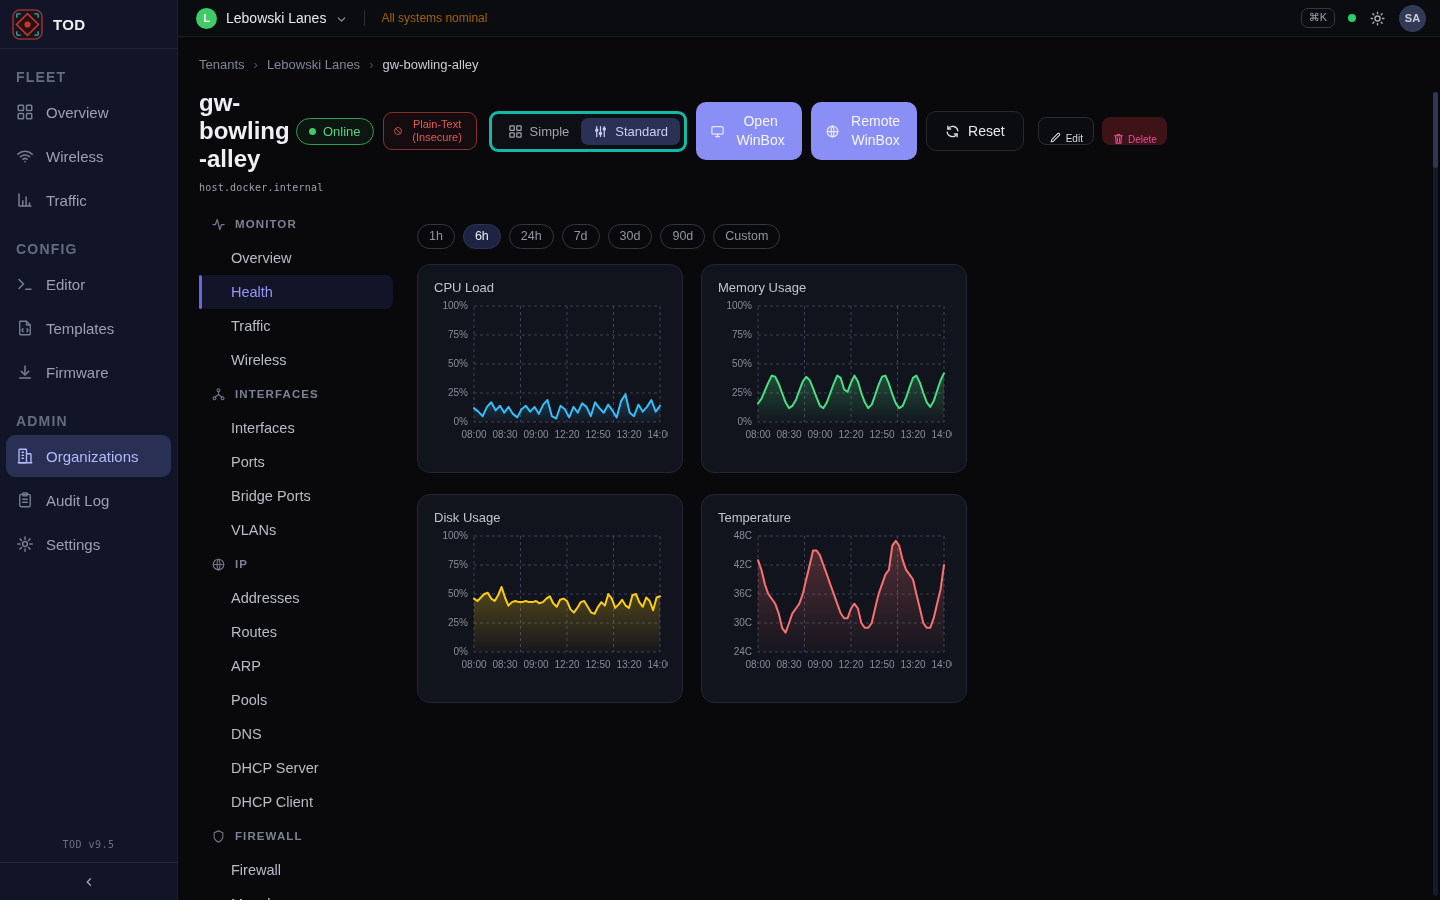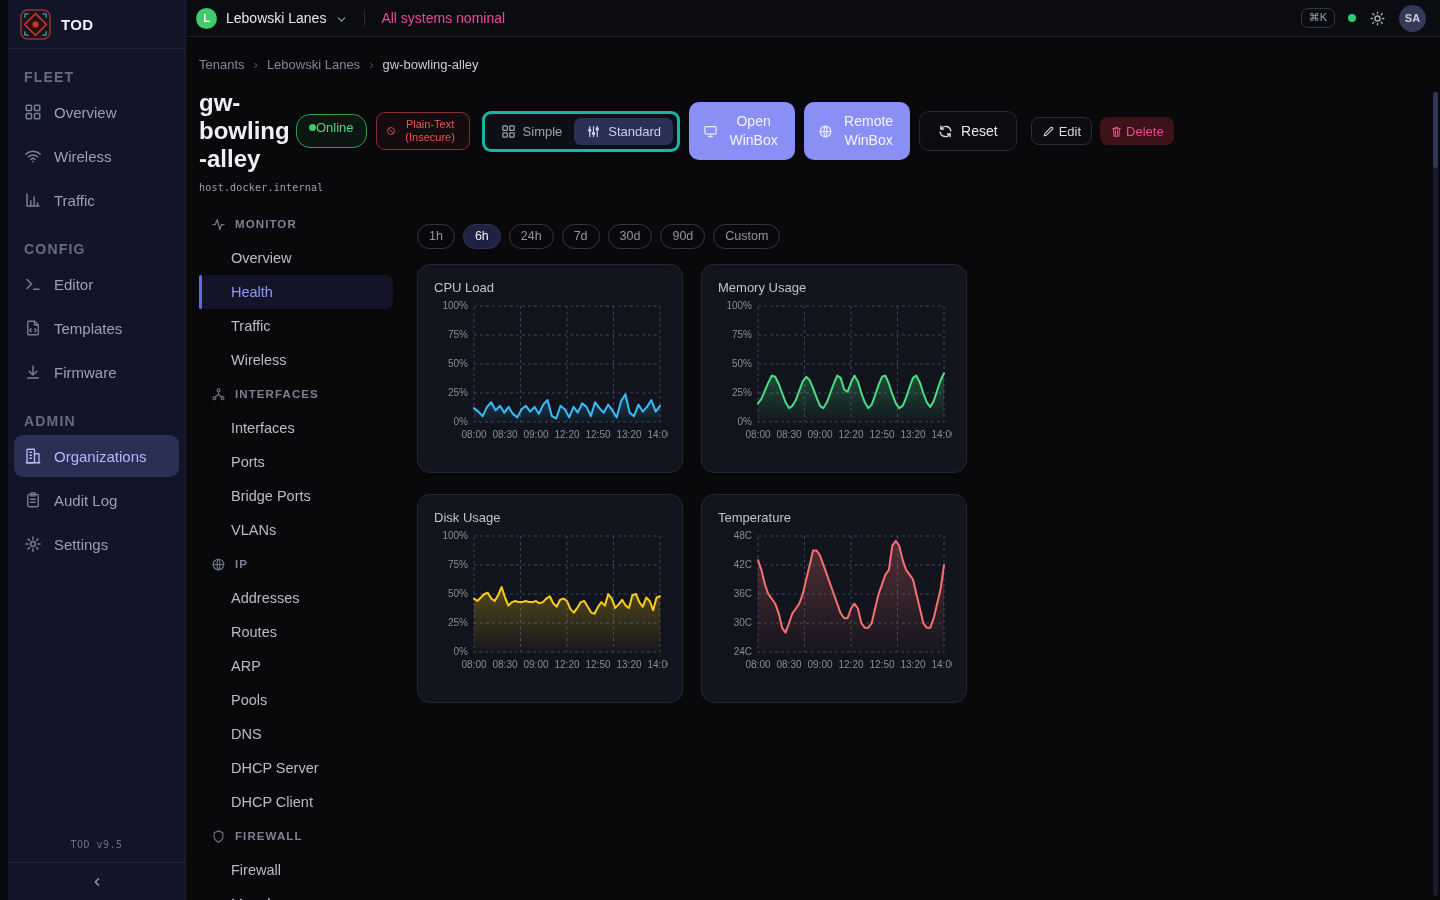--- a/index.html
+++ b/index.html
@@ -1,21 +1,21 @@
 <!DOCTYPE html>
 <html><head>
 <meta charset="utf-8">
 <style>
   * { margin:0; padding:0; box-sizing:border-box; }
   html,body { width:1440px; height:900px; overflow:hidden; background:#0a0b0f;
     font-family:"Liberation Sans", sans-serif; color:#d7d9e0; }
   .mono { font-family:"DejaVu Sans Mono", monospace; }
 
   
-  .sidebar { position:absolute; left:8px; top:0; width:178px; height:900px;
+  .sidebar { position:absolute; left:0; top:0; width:178px; height:900px;
     background:#111527; border-right:1px solid rgba(255,255,255,.05); z-index:5; }
   .logo-row { height:49px; display:flex; align-items:center; gap:10px; padding:0 12px;
     border-bottom:1px solid rgba(255,255,255,.06); }
   .logo-badge { width:31px; height:31px; border-radius:7px; flex:0 0 auto; }
   .logo-text { font-size:15px; font-weight:700; color:#f0f1f5; letter-spacing:.3px; }
   .side-section-label { margin:20px 0 6px; padding:0 16px; font-size:14px; font-weight:600;
     letter-spacing:1.2px; color:#656b80; }
   .side-item { height:42px; margin:2px 6px; padding:0 10px; display:flex; align-items:center;
     gap:12px; border-radius:9px; color:#9ba0b0; font-size:15px; cursor:pointer; }
   .side-item .icn { width:18px; height:18px; color:#787e92; display:flex; }
@@ -30,42 +30,42 @@
 
   
   .topbar { position:absolute; left:178px; right:0; top:0; height:37px; background:#0b0c10;
     border-bottom:1px solid #1b1d26; display:flex; align-items:center; padding:0 14px 0 18px; }
   .tenant-btn { display:flex; align-items:center; gap:9px; cursor:pointer; }
   .tenant-avatar { width:21px; height:21px; border-radius:50%; background:#3ecb68; color:#fff;
     font-size:11px; font-weight:700; display:flex; align-items:center; justify-content:center; }
   .tenant-name { font-size:14px; color:#e6e7ec; }
   .tenant-btn .icn { width:13px; height:13px; color:#8b8fa0; }
   .topbar-divider { width:1px; height:16px; background:#2a2d38; margin:0 16px; }
-  .status-text { font-size:14px; color:#ec4899; }
+  .status-text { font-size:12px; color:#a16207; }
   .topbar-right { margin-left:auto; display:flex; align-items:center; gap:13px; }
   .kbd-badge { border:1px solid #34374203; border:1px solid #343743; border-radius:7px; padding:2px 7px 3px;
     font-size:11px; color:#9aa0ad; cursor:pointer; }
   .health-dot { width:8px; height:8px; border-radius:50%; background:#2ad06e; }
   .theme-toggle { width:17px; height:17px; color:#a6aab6; cursor:pointer; display:flex; }
   .user-avatar { width:27px; height:27px; border-radius:50%; background:#333a57; color:#c9cdde;
     font-size:11px; font-weight:600; display:flex; align-items:center; justify-content:center; cursor:pointer; }
 
   
   .main { position:absolute; left:178px; right:0; top:37px; bottom:0; background:#09090c;
     overflow:hidden; padding:20px 0 0 21px; }
   .breadcrumb { display:flex; align-items:center; gap:9px; font-size:13px; color:#80859а; color:#80859a; }
   .breadcrumb .crumb { cursor:pointer; }
   .breadcrumb .crumb.current { color:#c9ccd5; cursor:default; }
   .crumb-sep { color:#4b505e; font-size:13px; }
 
   .page-header { display:flex; align-items:center; margin-top:17px; }
   .title-wrap { width:97px; flex:0 0 auto; }
   .page-title { font-size:24px; line-height:28px; font-weight:600; color:#eef0f4; overflow-wrap:break-word; }
-  .badge-online { display:flex; align-items:center; border:1px solid #2e9e55;
-    background:rgba(42,150,78,.10); color:#5bd07d; border-radius:14px; padding:5px 12px 12px;
+  .badge-online { display:flex; align-items:center; gap:7px; border:1px solid #2e9e55;
+    background:rgba(42,150,78,.10); color:#5bd07d; border-radius:14px; padding:5px 12px 5px;
     font-size:13px; flex:0 0 auto; cursor:default; }
   .dot-green { width:7px; height:7px; border-radius:50%; background:#3ecb68; }
   .badge-insecure { display:flex; align-items:center; gap:5px; border:1px solid #83302f;
     background:rgba(160,45,45,.08); color:#e25b57; border-radius:9px; padding:5px 9px;
     font-size:11px; line-height:13px; width:94px; text-align:center; margin-left:9px; flex:0 0 auto; }
   .badge-insecure .icn { width:10px; height:10px; flex:0 0 auto; color:#b14a48; }
   .segmented { display:flex; align-items:center; background:#0e0f14; border:3px solid #14b8a6;
     border-radius:9px; padding:4px; margin-left:12px; flex:0 0 auto; }
   .seg-btn { display:flex; align-items:center; gap:7px; font-size:13px; color:#9fa3ae;
     padding:6px 12px; border-radius:7px; cursor:pointer; background:transparent; border:none;
@@ -75,21 +75,21 @@
   .btn { display:flex; align-items:center; justify-content:center; gap:8px; border:none; cursor:pointer;
     font-family:inherit; border-radius:10px; }
   .btn .icn { flex:0 0 auto; }
   .btn-primary { width:106px; height:58px; background:#8a8ff5; color:#f4f5ff; font-size:14px;
     line-height:19px; margin-left:9px; }
   .btn-primary .icn { width:15px; height:15px; color:#e7e9ff; }
   .btn-primary .lbl { width:56px; text-align:center; }
   .btn-ghost { height:40px; padding:0 18px; background:#0b0c0f; border:1px solid #26282f;
     color:#e8e9ed; font-size:14px; margin-left:9px; }
   .btn-ghost .icn { width:15px; height:15px; color:#d6d8dd; }
-  .btn-sm { height:28px; padding:0 10px; border-radius:8px; font-size:13px; }
+  .btn-sm { height:28px; padding:0 10px; border-radius:8px; font-size:10px;align-items:flex-end; }
   .btn-edit { background:#0b0c0f; border:1px solid #2b2d34; color:#d6d8dd; margin-left:14px; gap:4px; }
   .btn-edit .icn { width:13px; height:13px; }
   .btn-danger { background:#3d1317; color:#ec4899; margin-left:8px; gap:3px; }
   .btn-danger .icn { width:13px; height:13px; }
   .host-line { margin-top:9px; font-size:10px; color:#9aa0ab; letter-spacing:.2px; }
 
   .content-row { display:flex; margin-top:14px; }
   .subnav { width:194px; flex:0 0 auto; }
   .subnav-header { height:34px; display:flex; align-items:center; gap:9px; padding-left:12px;
     color:#7c8294; font-size:11.5px; font-weight:600; letter-spacing:1.1px; }

